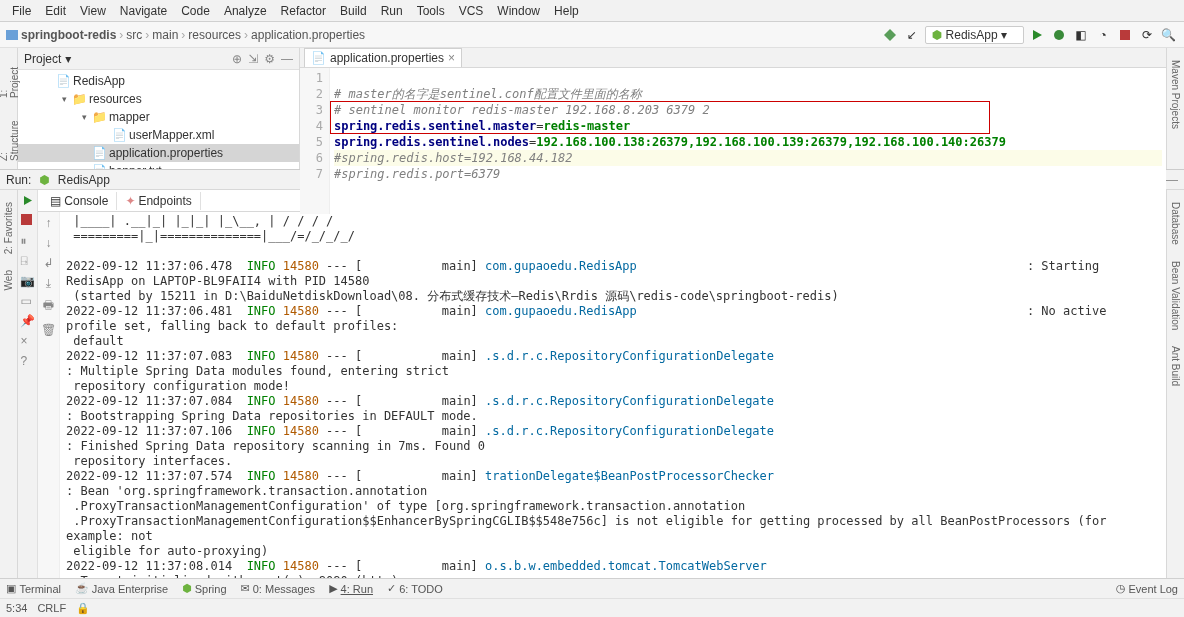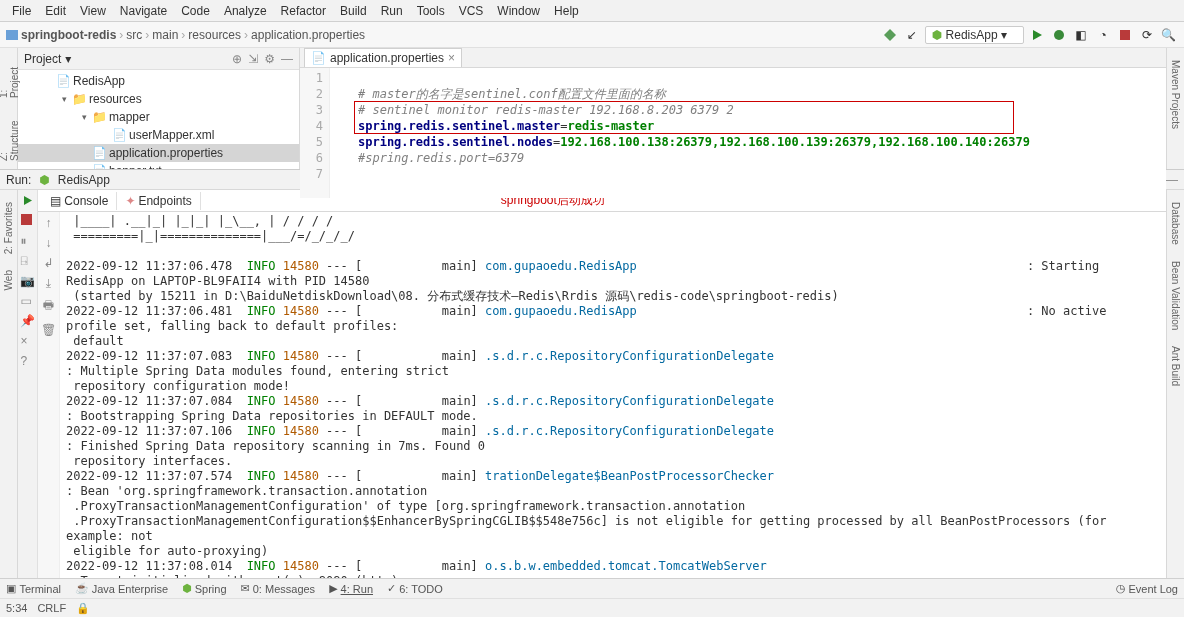--- a/index.html
+++ b/index.html
@@ -30,21 +30,21 @@
 .indent1 { padding-left: 28px; }
 .indent2 { padding-left: 44px; }
 .indent3 { padding-left: 64px; }
 .indent4 { padding-left: 84px; }
 .editor-pane { flex: 1; display: flex; flex-direction: column; background: #fff; }
 .editor-tabs { display: flex; align-items: center; height: 22px; background: #f2f2f2; border-bottom: 1px solid #d8d8d8; padding: 0 4px; }
 .editor-tab { display: flex; align-items: center; background: #fff; border: 1px solid #d0d0d0; border-bottom: none; padding: 2px 6px; gap: 4px; margin-right: 2px; }
 .editor-tab .close { color: #888; cursor: pointer; }
 .editor-body { flex: 1; display: flex; background: #fff; font-family: "Consolas", monospace; font-size: 12px; position: relative; }
 .gutter { width: 30px; background: #f7f7f7; color: #aaa; text-align: right; padding: 2px 6px 0 0; border-right: 1px solid #eee; line-height: 16px; }
-.code { flex: 1; padding: 2px 4px 0 4px; line-height: 16px; white-space: pre; position: relative; margin-left: 24px; }
+.code { flex: 1; padding: 2px 4px 0 4px; line-height: 16px; white-space: pre; position: relative; }
 .code .comment { color: #808080; font-style: italic; }
 .code .key { color: #000080; font-weight: bold; }
 .code .val { color: #008000; font-weight: bold; }
 .code .hl-box { position: absolute; border: 1px solid #c00; pointer-events: none; }
 .code .cursor-line { background: #fcfce8; display: block; width: 100%; }
 .run-header { display: flex; align-items: center; height: 20px; background: #f2f2f2; border-bottom: 1px solid #d8d8d8; padding: 0 6px; justify-content: space-between; }
 .run-title { display: flex; gap: 8px; align-items: center; }
 .run-tools { display: flex; gap: 6px; color: #888; }
 .run-body { display: flex; height: 388px; }
 .run-gutter { width: 20px; background: #f2f2f2; border-right: 1px solid #e0e0e0; display: flex; flex-direction: column; align-items: center; padding-top: 4px; gap: 6px; }
@@ -203,21 +203,21 @@
           <div>4</div>
           <div>5</div>
           <div>6</div>
           <div>7</div>
       </div>
       <div class="code">
 <span class="comment"># master的名字是sentinel.conf配置文件里面的名称</span>
 <span class="comment"># sentinel monitor redis-master 192.168.8.203 6379 2</span>
 <span class="key">spring.redis.sentinel.master</span>=<span class="val">redis-master</span>
 <span class="key">spring.redis.sentinel.nodes</span>=<span class="val">192.168.100.138:26379,192.168.100.139:26379,192.168.100.140:26379</span>
-<span class="comment">#spring.redis.port=6379</span>
+<span class="cursor-line"><span class="comment">#spring.redis.host=192.168.44.182</span></span><span class="comment">#spring.redis.port=6379</span>
         <div class="hl-box" style="left:0;top:33px;width:660px;height:33px"></div>
       </div>
     </div>
   </div>
   <div class="sidebar-tabs-right">
     <div class="vtab">Maven Projects</div>
   </div>
 </div>
 
 <div class="run-header">

